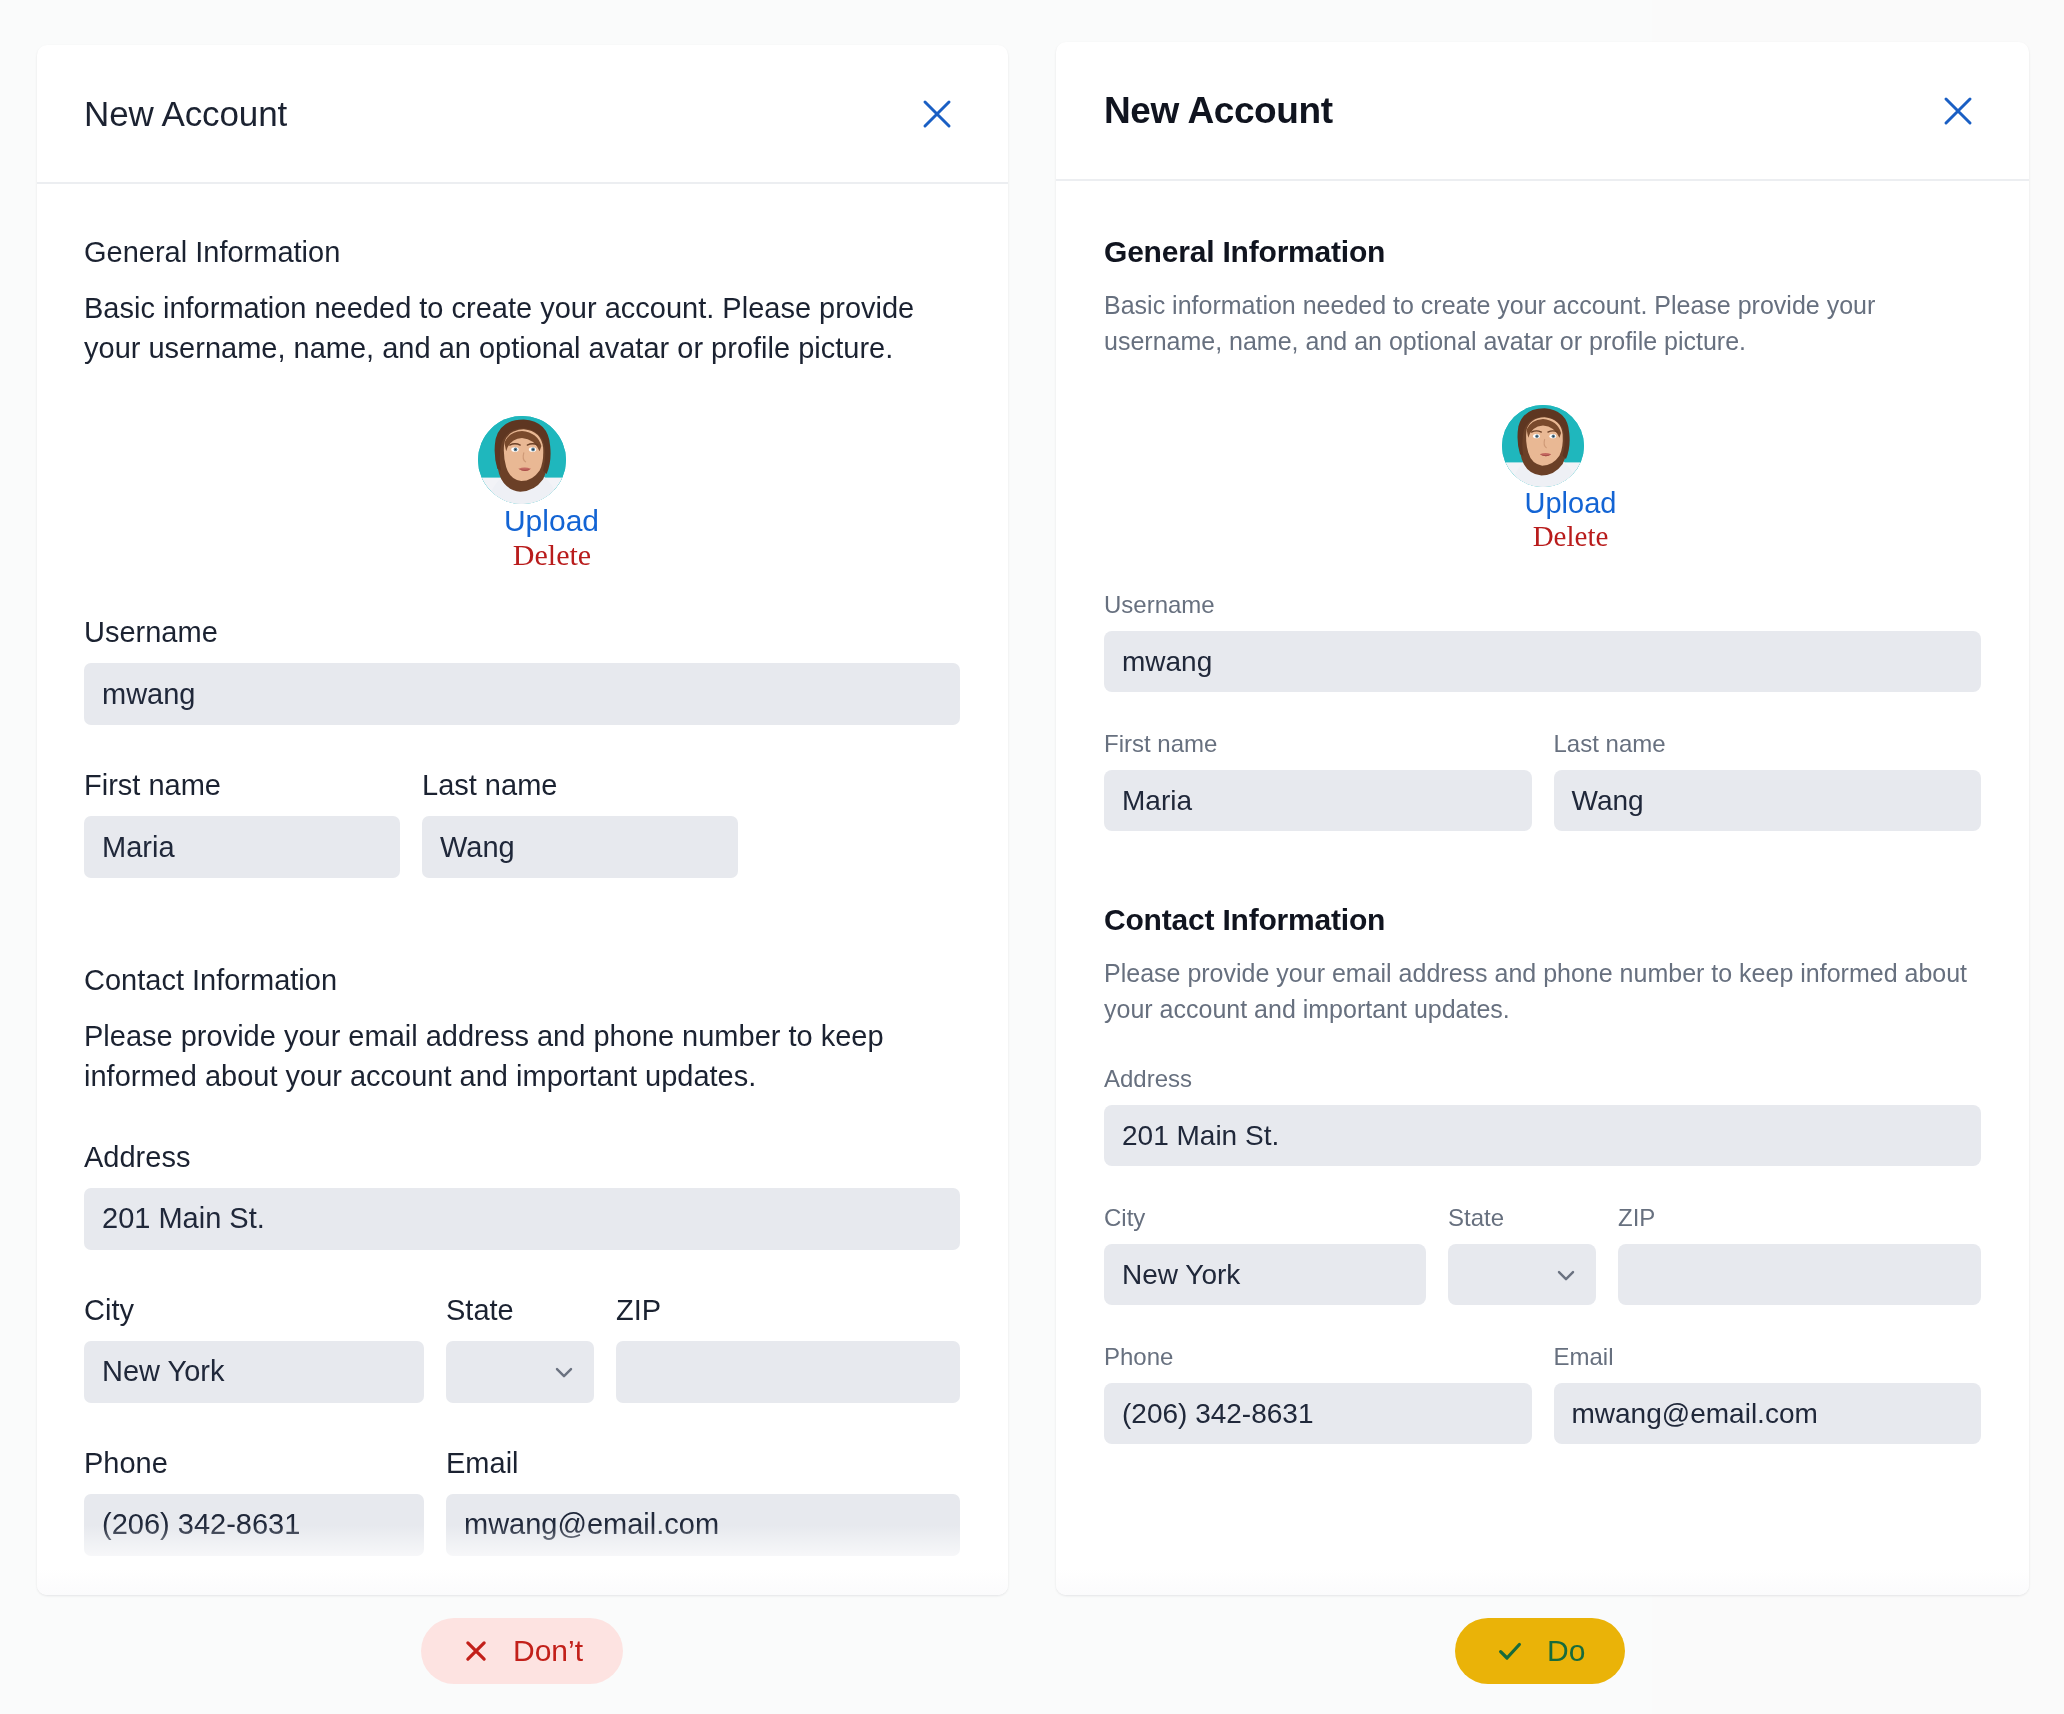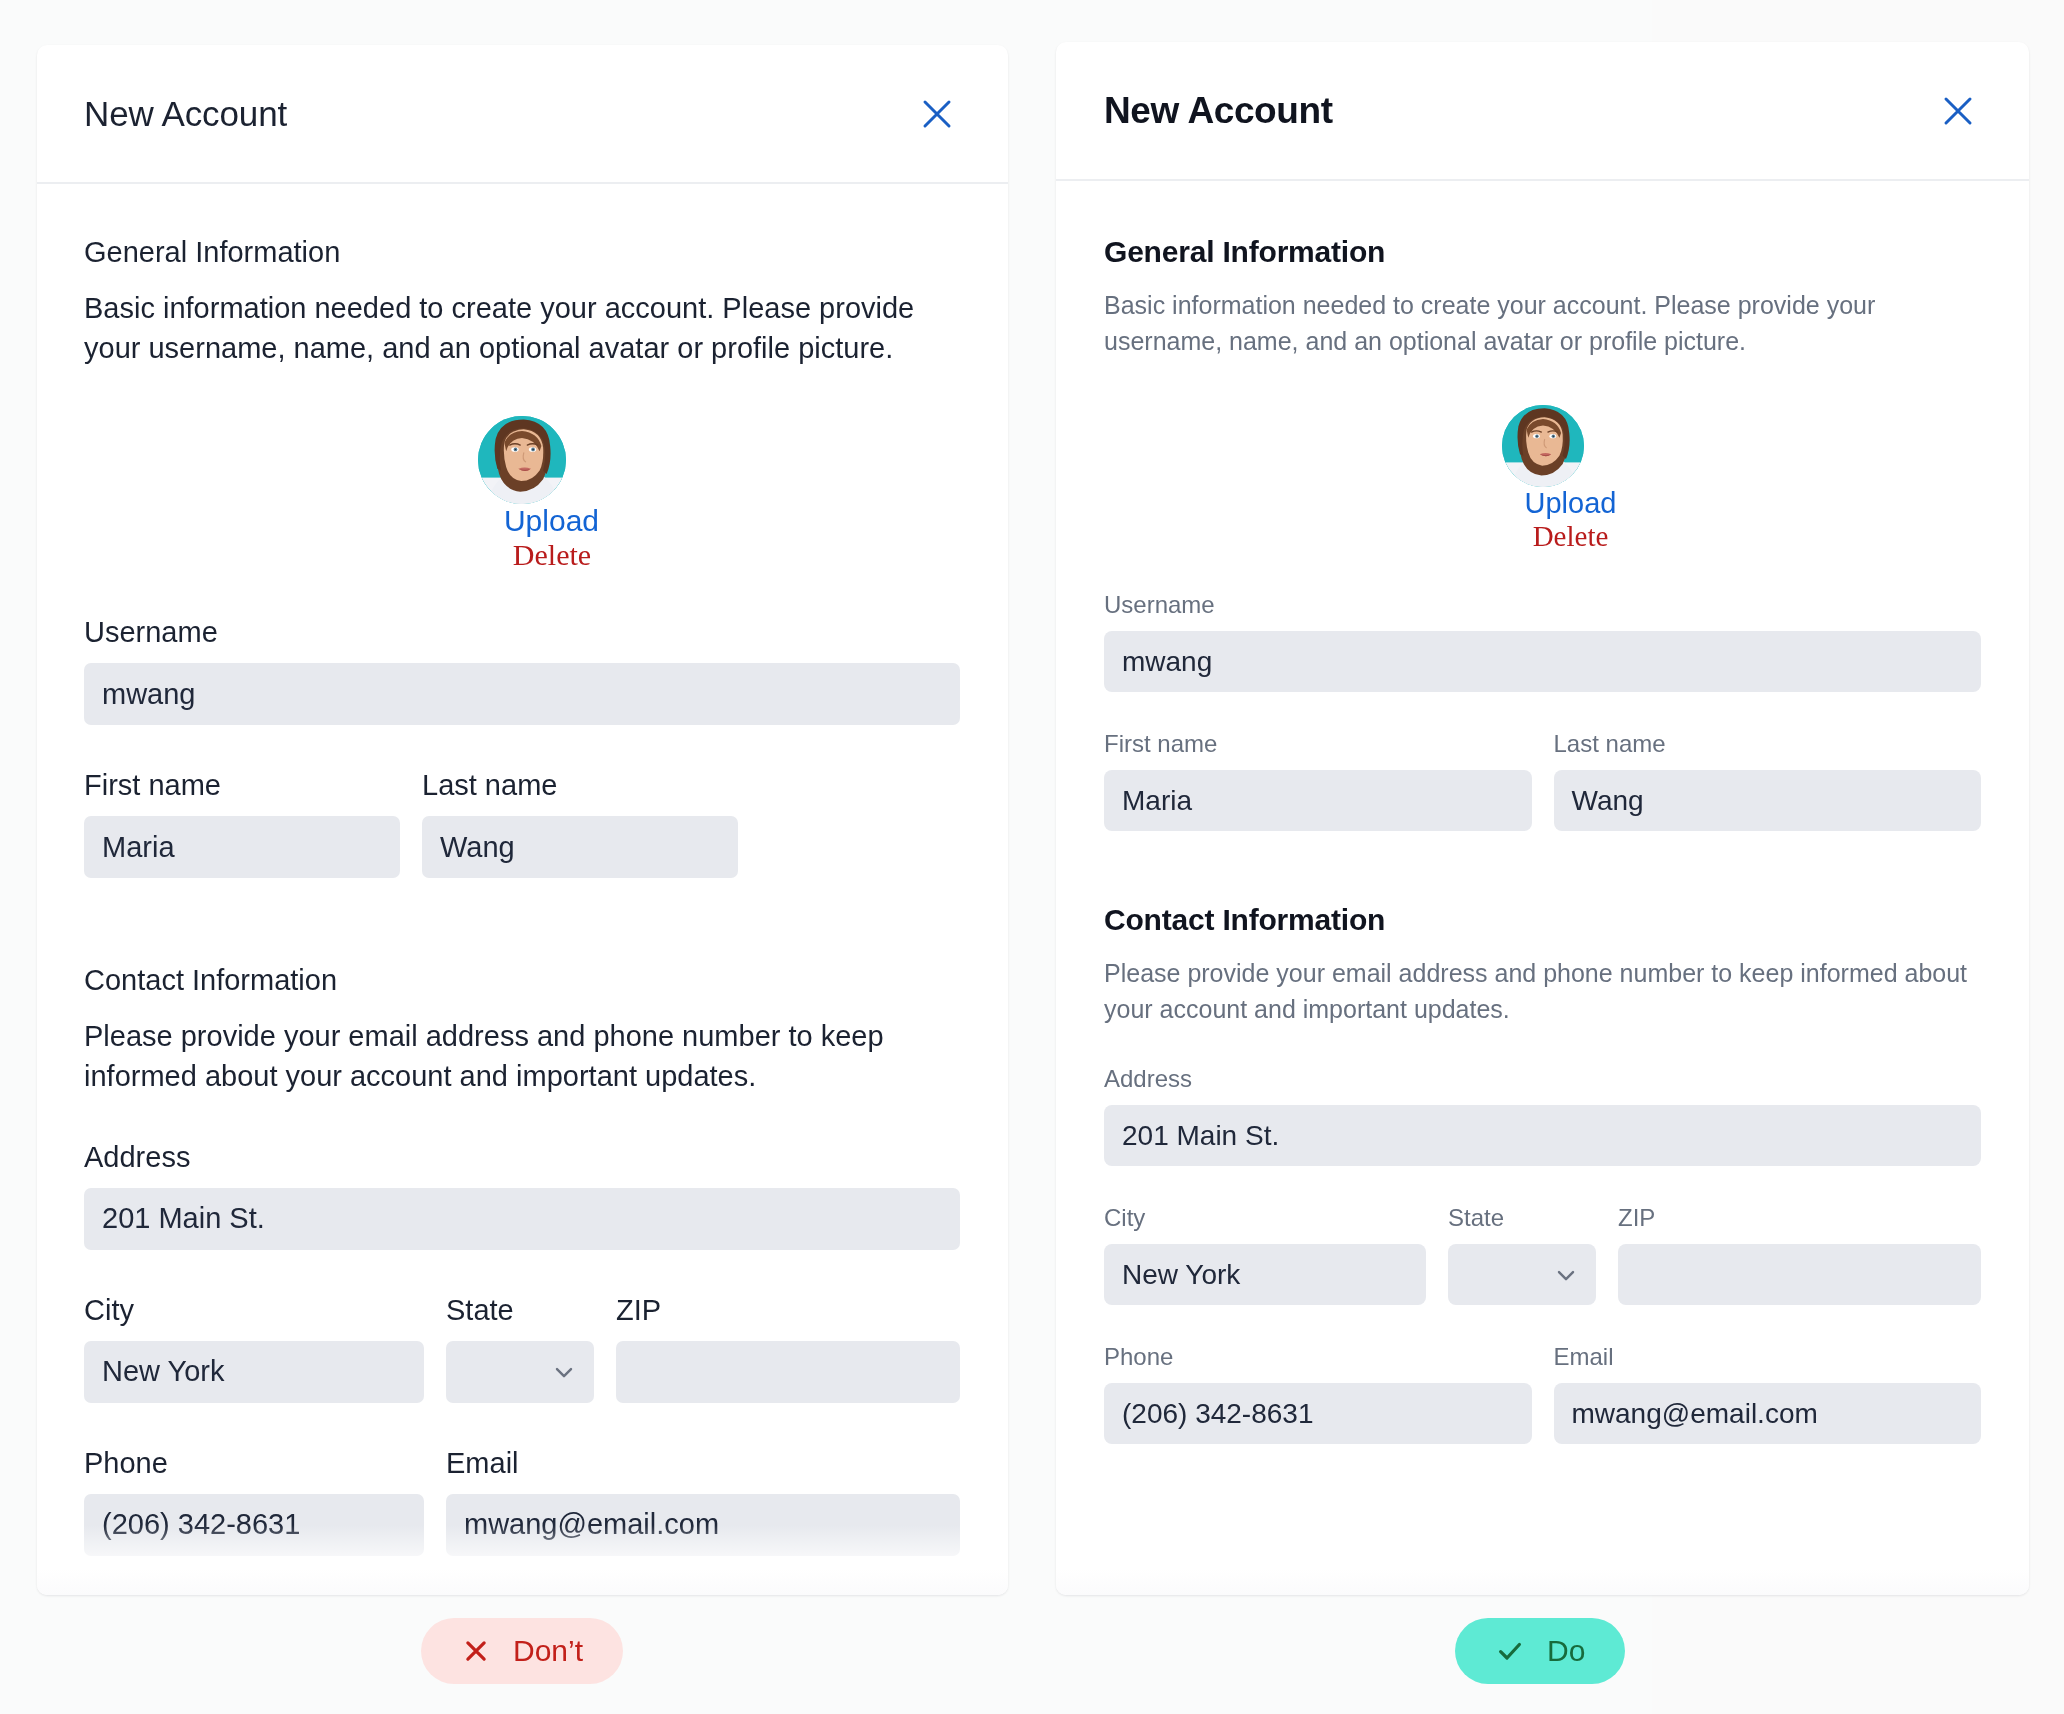--- a/index.html
+++ b/index.html
@@ -239,21 +239,21 @@
   }
   .verdict-dont {
     left: 421px;
     top: 1618px;
     background: #fde3e1;
     color: #c2201a;
   }
   .verdict-do {
     left: 1455px;
     top: 1618px;
-    background: #5eead4;
+    background: #eab308;
     color: #176b3c;
   }
   .verdict .glyph { display: flex; align-items: center; }
 </style>
 </head>
 <body>
 
 <div class="stage">
 
   <div class="panel panel-left">

